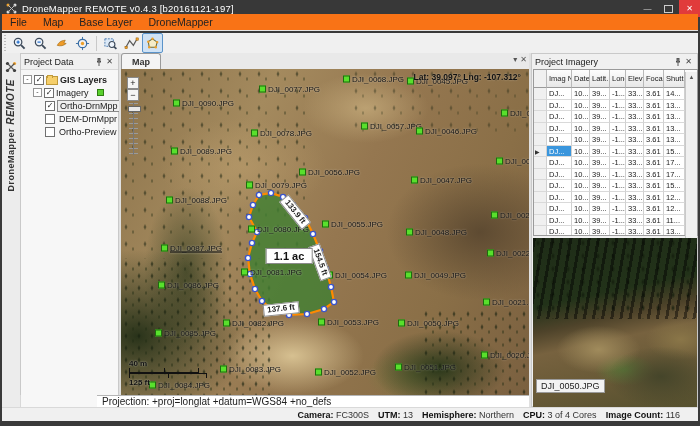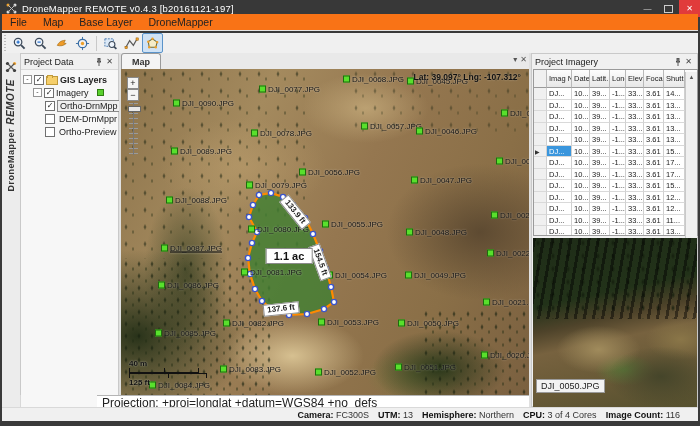--- a/index.html
+++ b/index.html
@@ -91,21 +91,21 @@
   .zbtn{width:12px;height:12px;background:#f4f4f4;border:1px solid #8a8a8a;font-size:9px;line-height:10px;text-align:center;color:#222;box-sizing:border-box;}
   .ztrack{margin:2px auto 0;width:9px;height:52px;position:relative;
           background:repeating-linear-gradient(180deg,#9a9a9a 0 1px,transparent 1px 5px);}
   .ztrack:before{content:"";position:absolute;left:4px;top:0;bottom:0;width:1px;background:#777;}
   .zthumb{position:absolute;left:-1px;top:3px;width:11px;height:4px;background:#e8e8e8;border:1px solid #666;}
   .scalebar{position:absolute;left:8px;bottom:8px;font-size:8px;font-weight:bold;color:#111;text-shadow:0 0 2px rgba(255,255,255,.6);}
   .sb-bar{height:4px;border-left:1px solid #111;border-right:1px solid #111;border-bottom:1px solid #111;width:68px;position:relative;}
   .sb-bar:after{content:"";position:absolute;left:50%;top:0;bottom:0;width:1px;background:#111;}
   .sb-bar.b2{width:76px;border-bottom:none;border-top:1px solid #111;}
   .projbar{left:95px;top:342px;width:432px;height:12px;background:#fff;border-top:1px solid #b5b5b5;
-           font-size:12px;color:#222;display:flex;align-items:flex-start;padding-left:5px;box-sizing:border-box;}
+           font-size:10px;color:#222;display:flex;align-items:center;padding-left:5px;box-sizing:border-box;}
   .splitR{left:527px;top:0;width:2px;height:354px;background:#e0e0e0;}
   
   .right-panel{left:529px;top:0;width:167px;height:354px;background:#f0f0f0;border:1px solid #c9c9c9;box-sizing:border-box;}
   .tablewrap{position:absolute;left:1px;top:15px;width:163px;height:165px;background:#fff;border:1px solid #9a9a9a;overflow:hidden;}
   .grid{font-size:7.5px;color:#222;}
   .gr{display:flex;height:11.5px;line-height:11.5px;}
   .gr.hdr{height:18px;line-height:9px;background:linear-gradient(180deg,#fdfdfd,#e6e6e6);font-size:7.5px;}
   .gc{border-right:1px solid #d0d0d0;border-bottom:1px solid #d9d9d9;padding:0 2px;box-sizing:border-box;overflow:hidden;white-space:nowrap;flex:0 0 auto;}
   .gr.hdr .gc{border-right:1px solid #b9b9b9;border-bottom:1px solid #9a9a9a;display:flex;align-items:center;}
   .c0{width:13px;padding:0 1px;background:#f0f0f0;}

